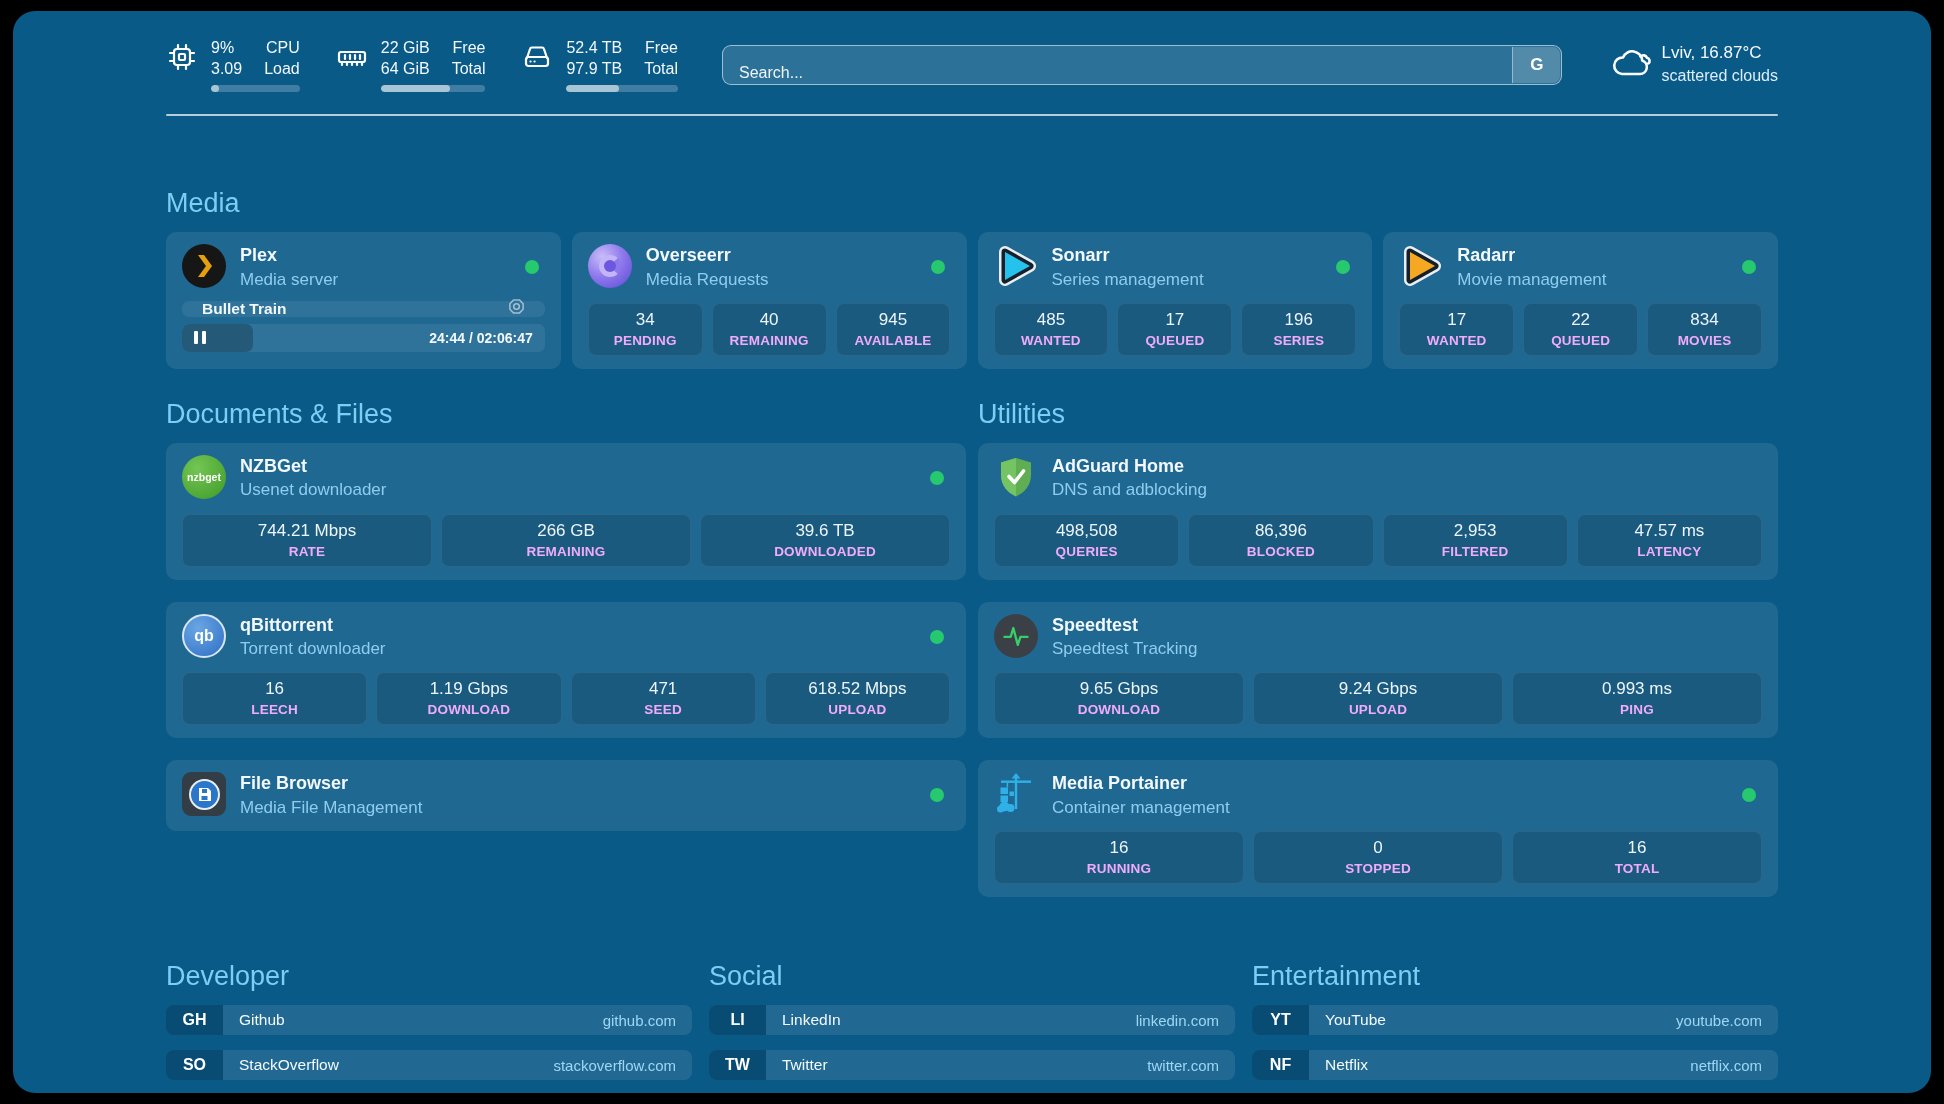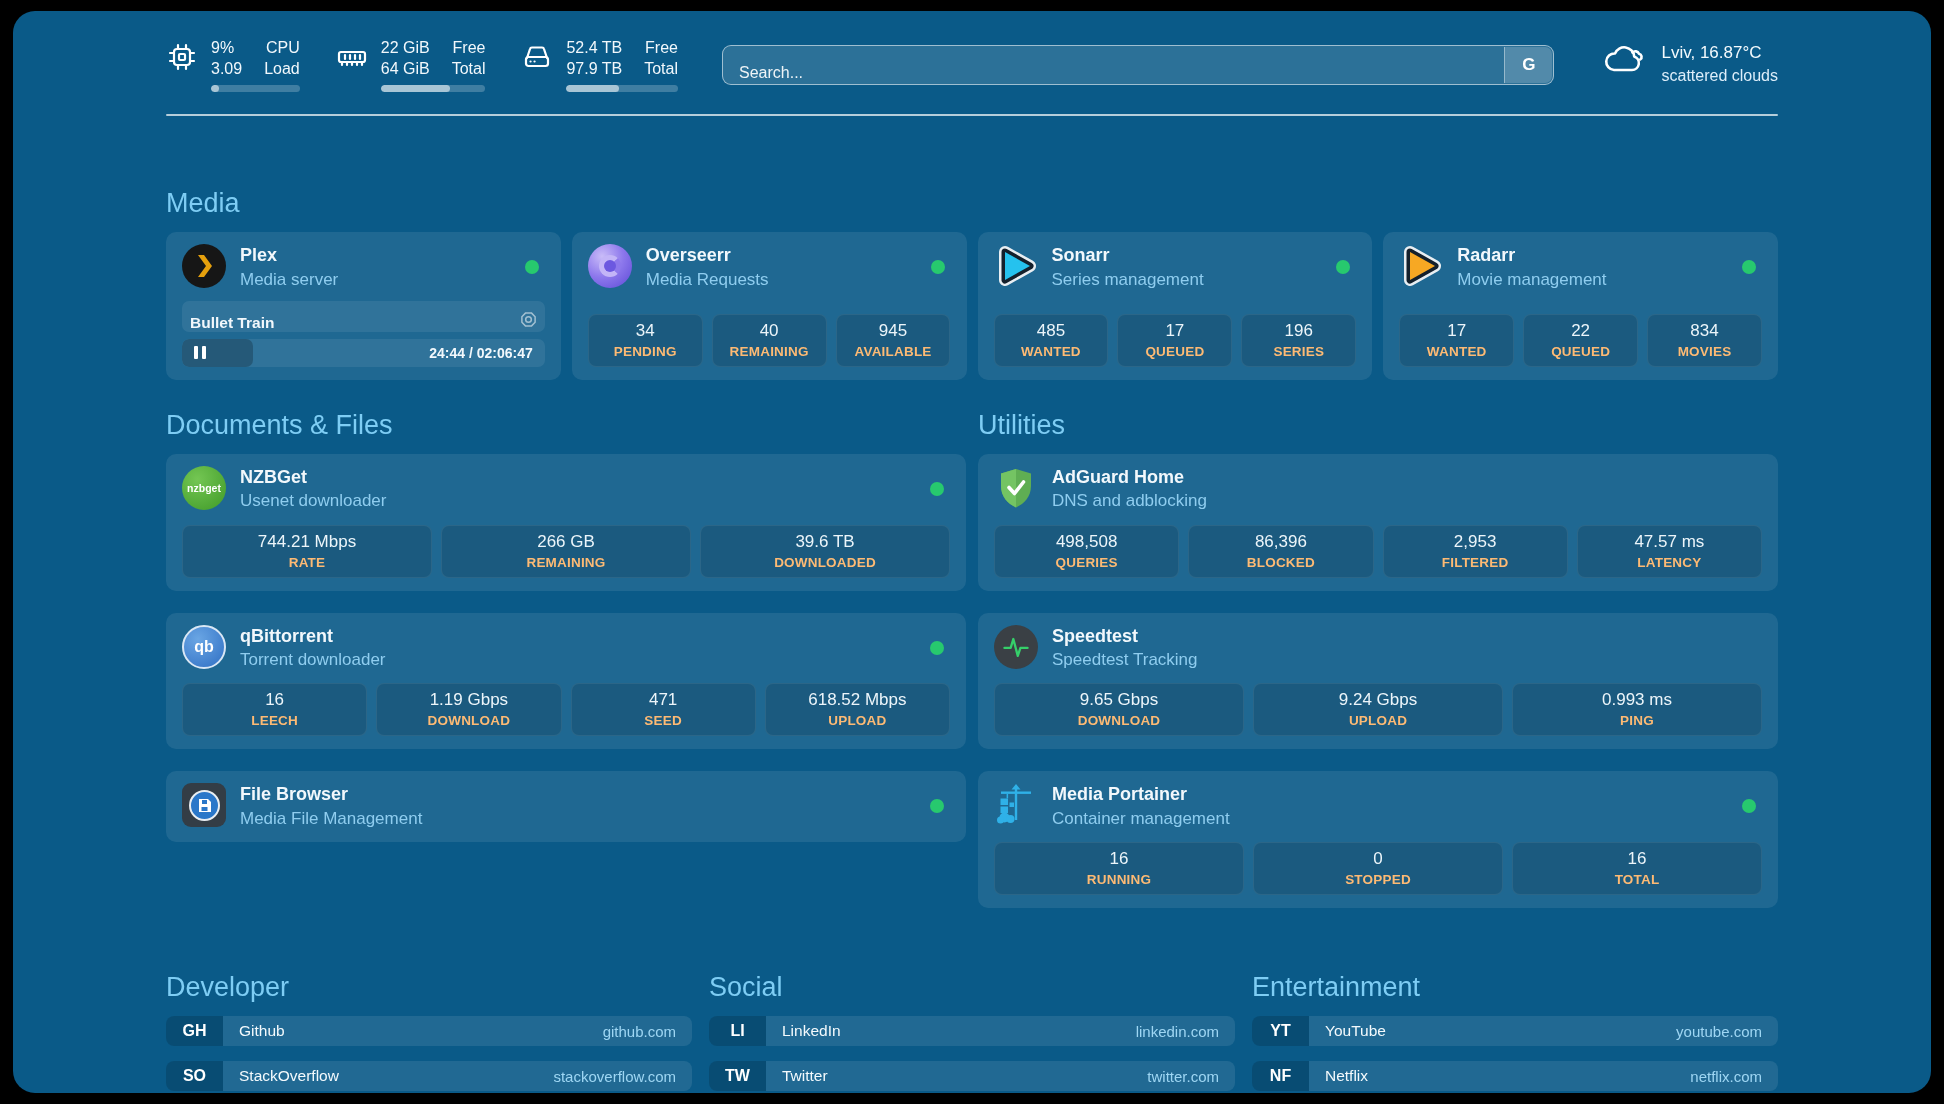--- a/index.html
+++ b/index.html
@@ -22,21 +22,21 @@
   .searchwrap { flex:1; position:relative; height:40px; margin:0 48px 0 8px; }
   .search-input { width:100%; height:100%; background:rgba(255,255,255,0.14);
     border:1.5px solid rgba(255,255,255,0.55); border-radius:9px; color:#fff;
     padding:16px 66px 0 16px; font-size:16px; font-family:inherit; outline:none; }
   .search-input::placeholder { color:rgba(255,255,255,0.92); }
   .search-btn { position:absolute; right:2px; top:2px; bottom:2px; width:48px;
     background:rgba(255,255,255,0.18); border-left:1.5px solid rgba(255,255,255,0.4);
     border-radius:0 7px 7px 0; color:#fff; display:flex; align-items:center;
     justify-content:center; font-size:17px; font-weight:600; cursor:pointer; }
 
-  .weather { display:flex; gap:15px; align-items:flex-start; }
+  .weather { display:flex; gap:7px; align-items:center; }
   .weather-text { line-height:1.35; }
   .weather-loc { font-size:17px; color:#f4fafd; }
   .weather-cond { font-size:16px; color:#ddeefa; }
 
   .divider { margin-top:22px; height:2px; background:rgba(255,255,255,0.7); border-radius:1px; }
 
   
   .section-title { font-size:27px; font-weight:500; color:#7ecdf4; margin-bottom:13px; }
   .media-section { margin-top:72px; }
   .grid4 { display:grid; grid-template-columns:repeat(4,1fr); gap:11px; }
@@ -51,25 +51,25 @@
   .card-sub  { font-size:17px; color:#8fcdef; margin-top:2px; }
   .status-dot { position:absolute; right:6px; top:50%; transform:translateY(-50%);
     width:14px; height:14px; border-radius:50%; background:#27c96e; }
   .app-icon { width:44px; height:44px; flex:0 0 auto; display:flex;
     align-items:center; justify-content:center; }
 
   .stats { display:grid; grid-auto-flow:column; grid-auto-columns:1fr; gap:9px; margin-top:auto; padding-top:13px; }
   .stat { background:rgba(0,0,0,0.13); border:1px solid rgba(255,255,255,0.07);
     border-radius:8px; text-align:center; padding:6px 4px 7px; }
   .stat-value { font-size:17px; color:#ecf5fa; }
-  .stat-label { font-size:13.5px; font-weight:700; color:#fdba74; margin-top:3px; letter-spacing:0.2px; }
+  .stat-label { font-size:13.5px; font-weight:700; color:#f0abfc; margin-top:3px; letter-spacing:0.2px; }
 
   
   .media-row { margin-top:11px; background:rgba(255,255,255,0.08); border-radius:7px;
-    height:31px; display:flex; align-items:flex-end; justify-content:space-between; padding:0 8px; }
+    height:16px; display:flex; align-items:center; justify-content:space-between; padding:0 20px; }
   .media-title { font-size:15.5px; font-weight:600; color:#f2f8fc; }
   .progress-row { margin-top:7px; background:rgba(255,255,255,0.08); border-radius:7px;
     height:28px; position:relative; display:flex; align-items:center; overflow:hidden; }
   .progress-fill { position:absolute; left:0; top:0; bottom:0;
     background:rgba(0,0,0,0.22); border-radius:7px; }
   .pause-btn { position:relative; margin-left:12px; display:flex; gap:4px; cursor:pointer; }
   .pause-btn i { display:block; width:4px; height:13px; background:#fff; border-radius:1px; }
   .time-text { position:absolute; right:12px; font-size:14px; font-weight:600; color:#f2f8fc; }
 
   

